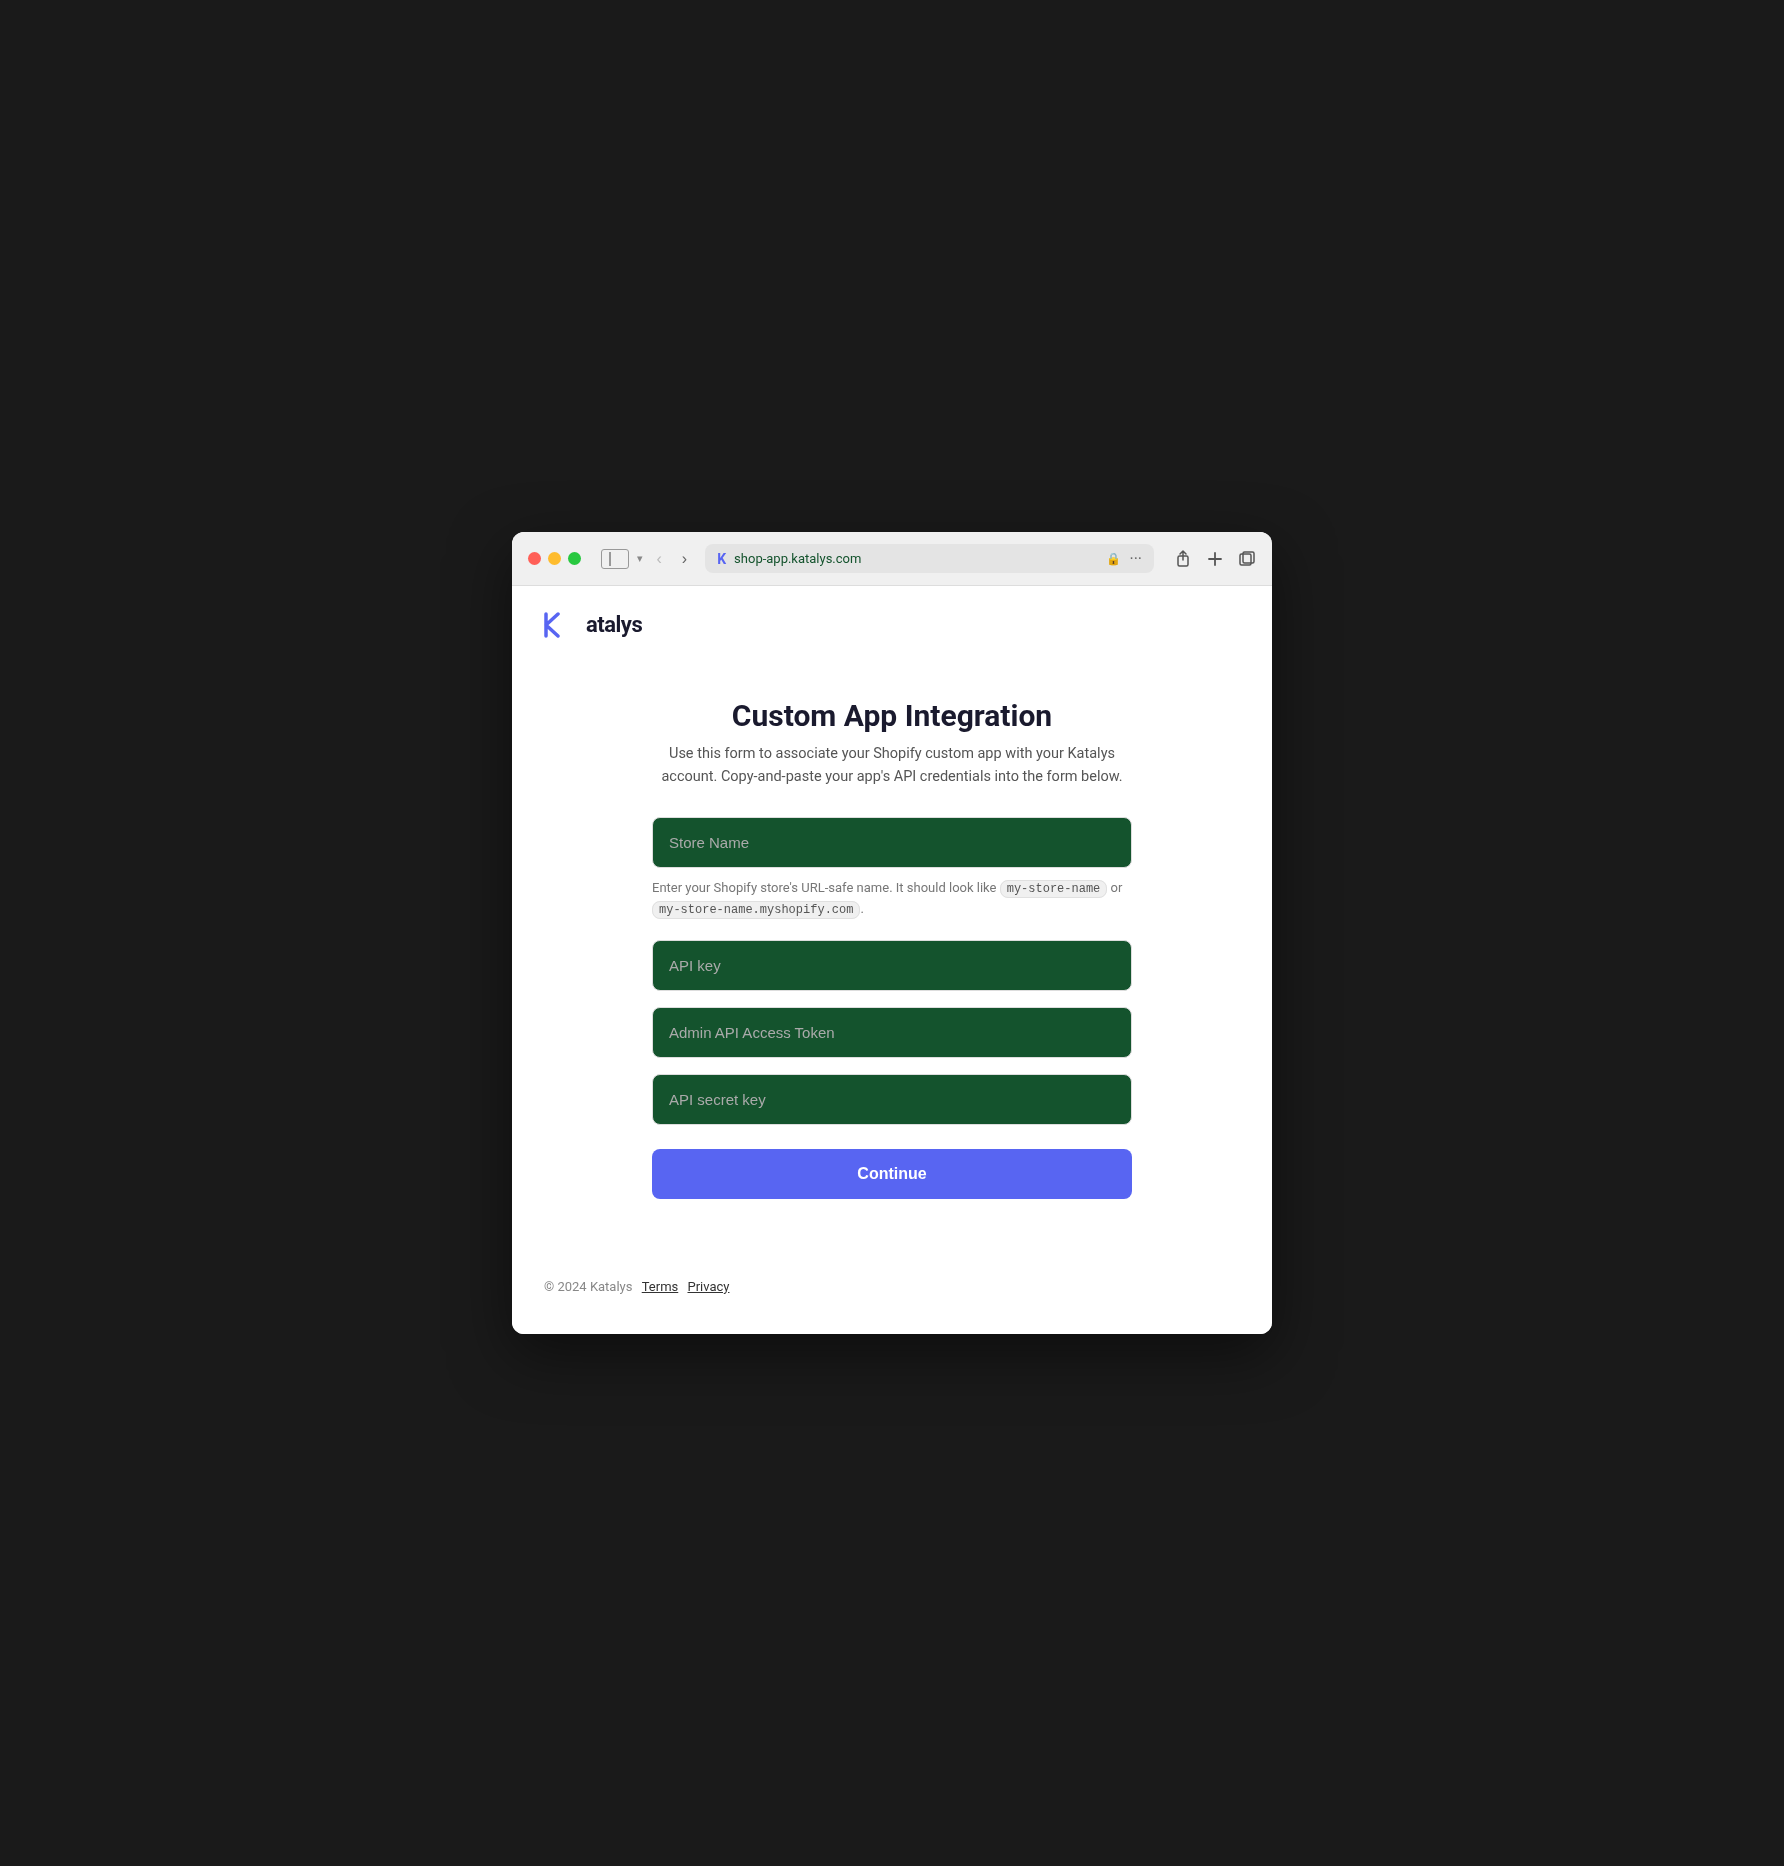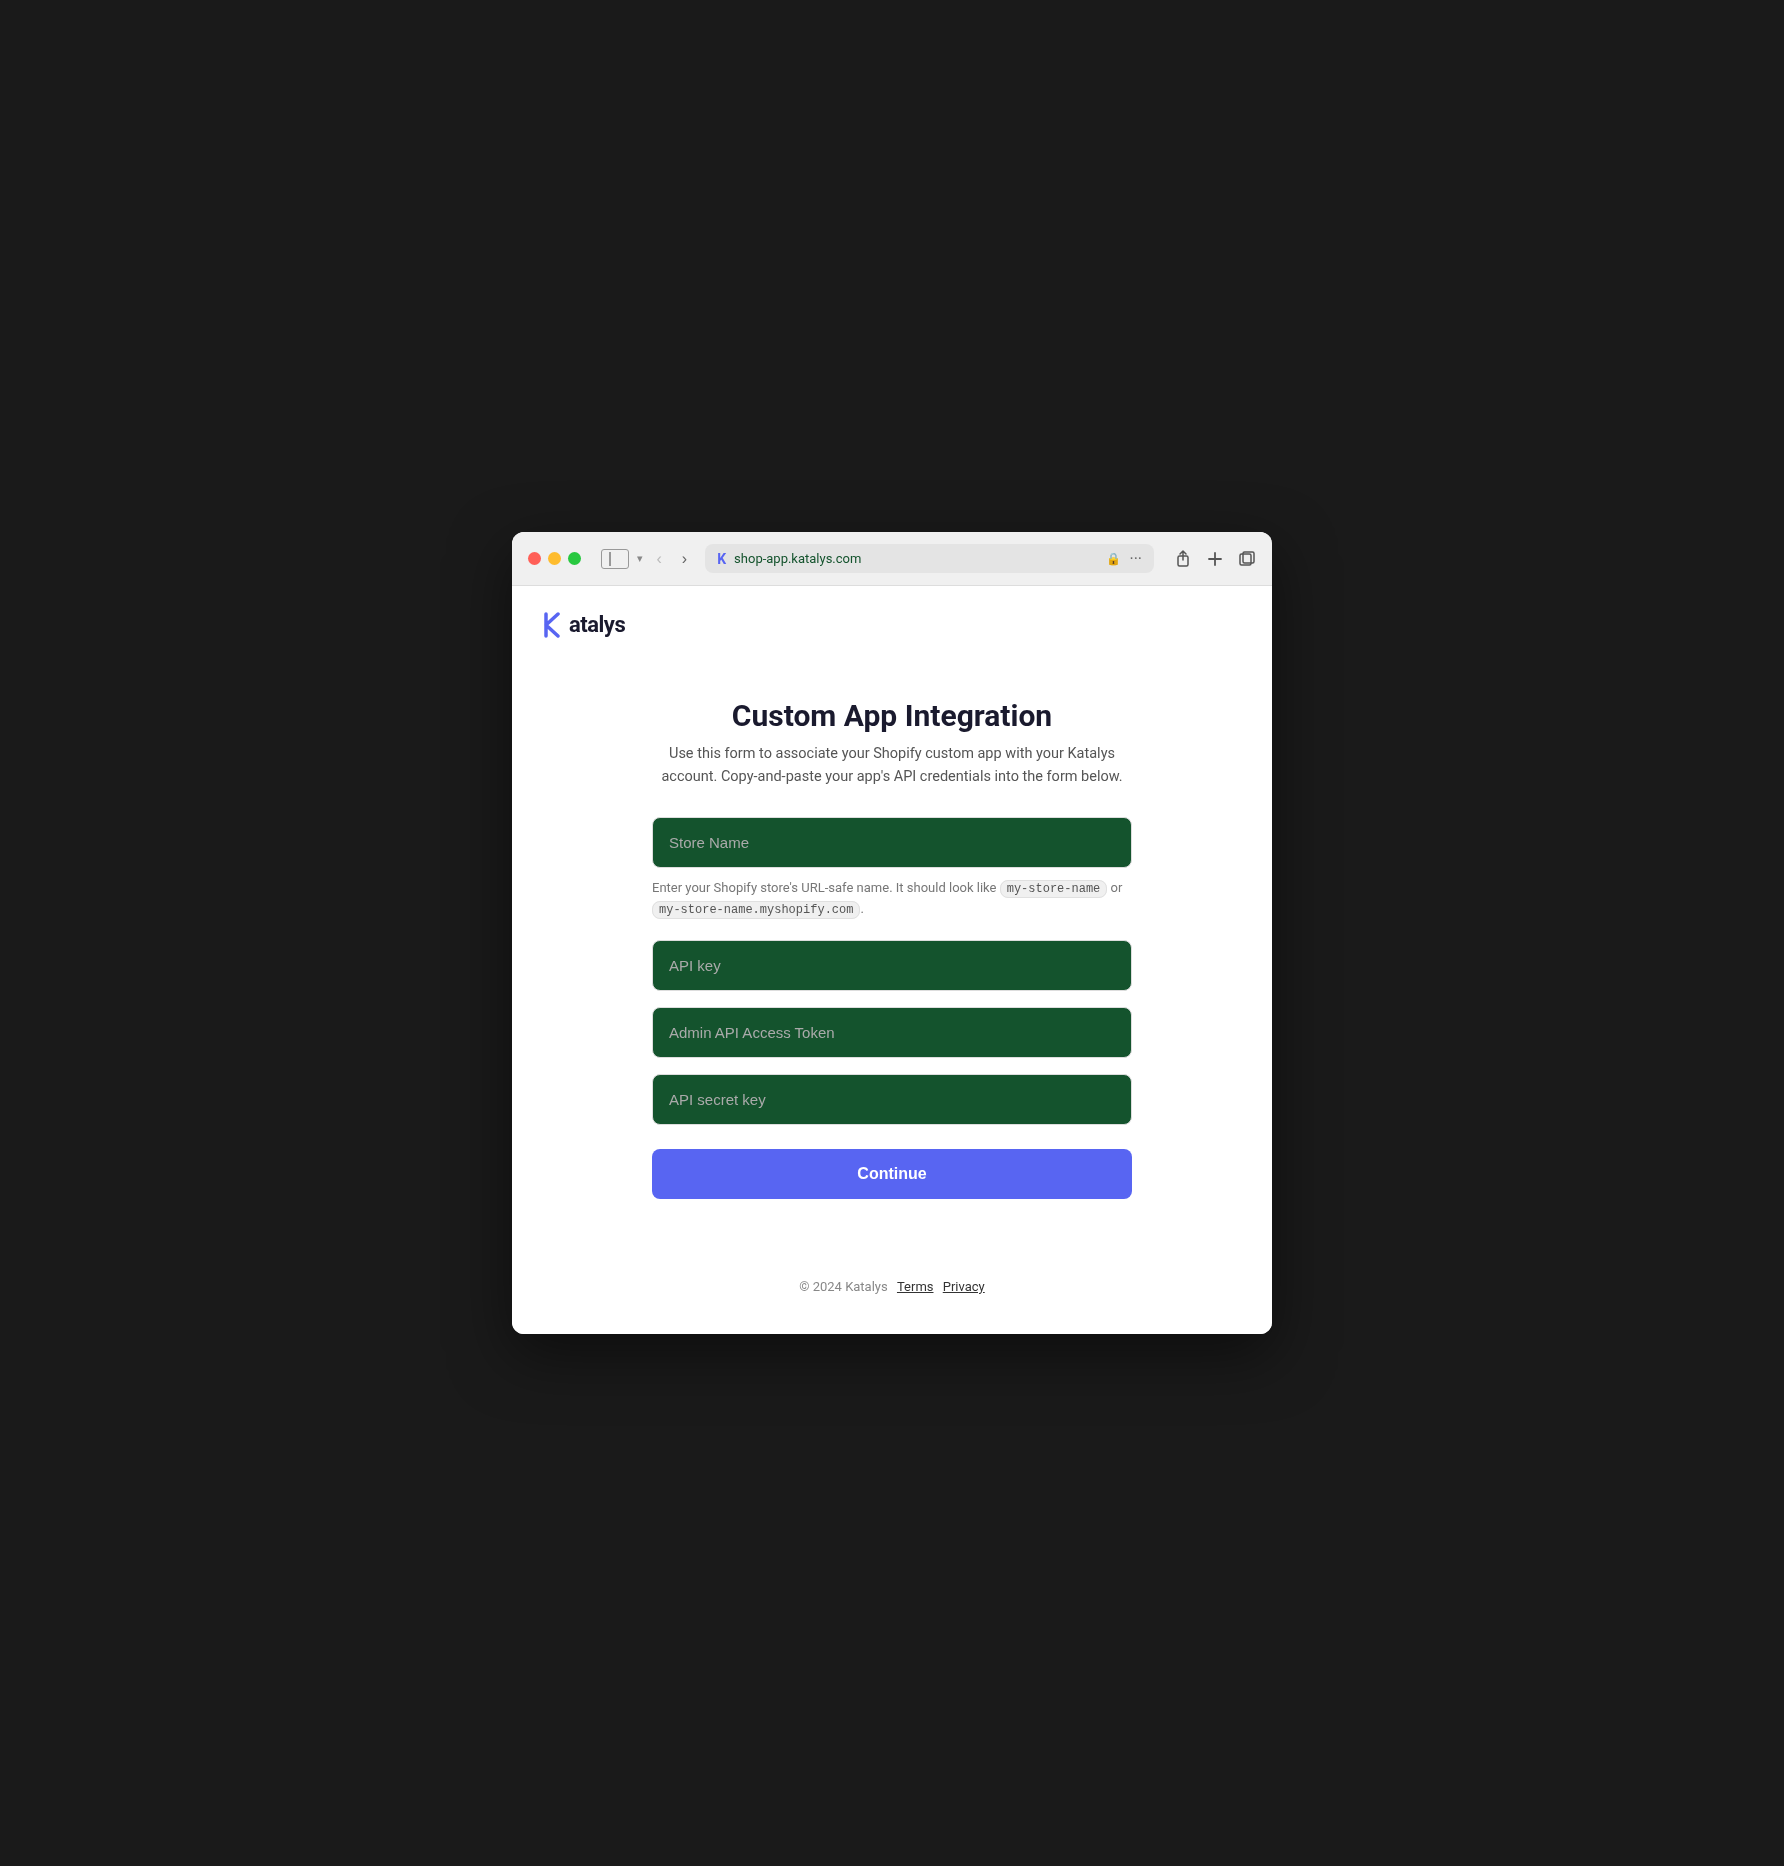--- a/index.html
+++ b/index.html
@@ -155,21 +155,21 @@
       padding: 24px 32px 40px;
     }
 
     .logo-area {
       margin-bottom: 40px;
     }
 
     .logo {
       display: flex;
       align-items: center;
-      gap: 0;
+      gap: 17px;
       font-size: 22px;
       font-weight: 700;
       color: #1a1a2e;
       letter-spacing: -0.5px;
     }
 
     .logo-k {
       color: #5865f2;
       font-size: 26px;
       font-weight: 900;
@@ -249,21 +249,20 @@
       color: white;
       border: none;
       border-radius: 8px;
       font-size: 16px;
       font-weight: 600;
       cursor: pointer;
       transition: background 0.2s;
     }
 
     .footer {
-      text-align: center;
       margin-top: 60px;
       font-size: 13px;
       color: #888;
     }
 
     .footer a {
       color: #333;
       text-decoration: underline;
       margin-left: 6px;
     }

